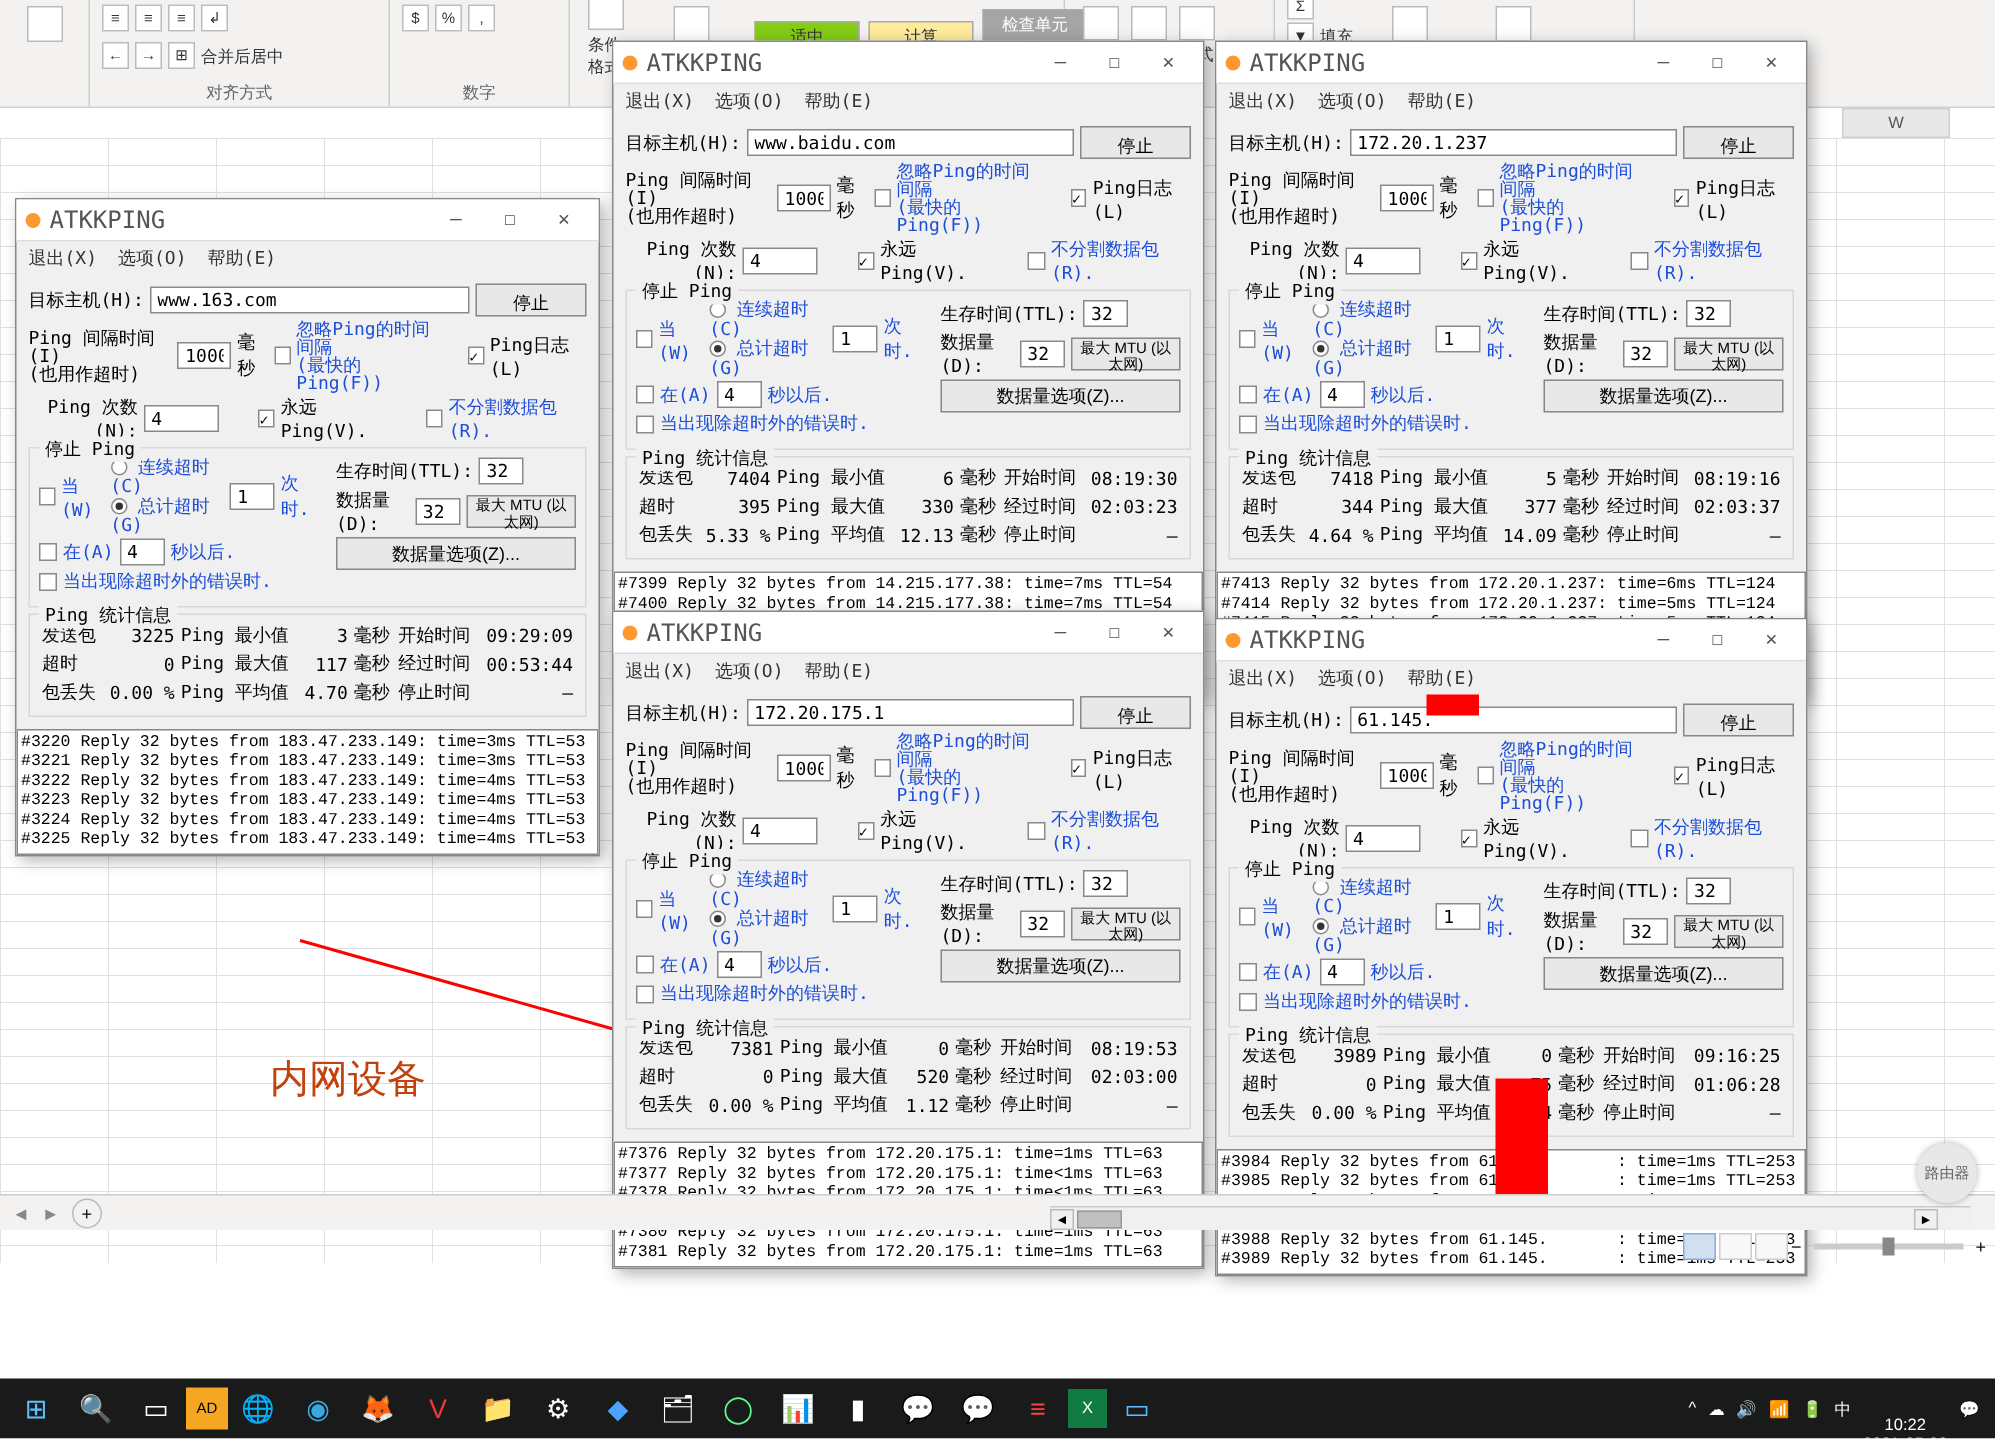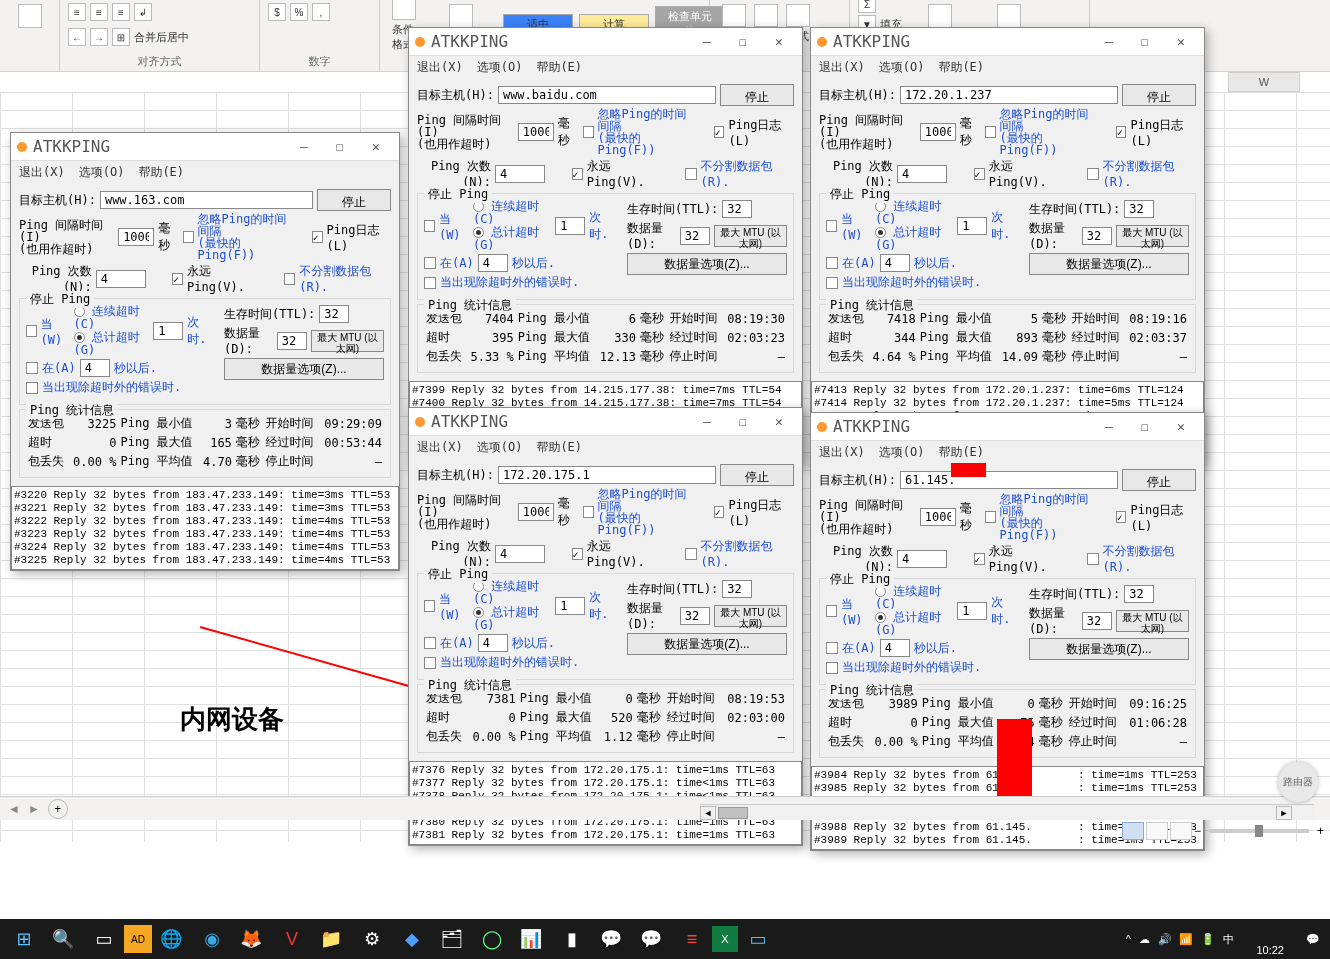--- a/index.html
+++ b/index.html
@@ -43,21 +43,21 @@
 }
 .ribbon-big {
   display: flex; flex-direction: column; align-items: center;
   padding: 2px 4px; font-size: 11px; gap: 2px;
 }
 .ribbon-big-icon { width: 24px; height: 24px; border: 1px solid #bbb; background: #fff; }
 .style-box {
   border: 1px solid #aaa; padding: 2px 12px; margin: 1px; font-size: 11px;
   min-width: 70px; text-align: center;
 }
-.style-good { background: #3b82f6; }
+.style-good { background: #84cc16; }
 .style-calc { background: #ffeb9c; }
 .style-check { background: #a5a5a5; color: #fff; }
 
 .sheet-area {
   position: relative;
   height: 770px;
   background: #fff;
 }
 .col-header {
   position: absolute;
@@ -139,24 +139,24 @@
 .stats td { padding: 1px 2px; font-size: 12px; }
 .stats .val { text-align: right; font-family: monospace; }
 .log {
   background: #fff; border: 1px solid #888;
   font-family: "Courier New", monospace; font-size: 11px;
   padding: 2px; white-space: pre; overflow: hidden;
   line-height: 13px;
 }
 .anno-text {
   position: absolute;
-  color: #000000;
+  color: #c2410c;
   font-size: 26px;
   font-family: "SimSun", sans-serif;
-  font-weight: bold;
+  font-weight: normal;
 }
 .redblock {
   position: absolute;
   background: red;
 }
 
 
 .sheet-footer {
   position: absolute; left: 0; right: 0; height: 24px;
   background: #f3f2f1; border-top: 1px solid #ccc;
@@ -414,21 +414,21 @@
           <td>Ping 最小值</td>
                   <td class="val stat-min">3</td>
                   <td>毫秒</td>
           <td>开始时间</td>
                   <td class="val stat-start">09:29:09</td>
         </tr>
         <tr>
           <td>超时</td>
                   <td class="val stat-timeout">0</td>
           <td>Ping 最大值</td>
-                  <td class="val stat-max">165</td>
+                  <td class="val stat-max">117</td>
                   <td>毫秒</td>
           <td>经过时间</td>
                   <td class="val stat-elapsed">00:53:44</td>
         </tr>
         <tr>
           <td>包丢失</td>
                   <td class="val stat-loss">0.00 %</td>
           <td>Ping 平均值</td>
                   <td class="val stat-avg">4.70</td>
                   <td>毫秒</td>
@@ -680,21 +680,21 @@
           <td>Ping 最小值</td>
                   <td class="val stat-min">5</td>
                   <td>毫秒</td>
           <td>开始时间</td>
                   <td class="val stat-start">08:19:16</td>
         </tr>
         <tr>
           <td>超时</td>
                   <td class="val stat-timeout">344</td>
           <td>Ping 最大值</td>
-                  <td class="val stat-max">893</td>
+                  <td class="val stat-max">377</td>
                   <td>毫秒</td>
           <td>经过时间</td>
                   <td class="val stat-elapsed">02:03:37</td>
         </tr>
         <tr>
           <td>包丢失</td>
                   <td class="val stat-loss">4.64 %</td>
           <td>Ping 平均值</td>
                   <td class="val stat-avg">14.09</td>
                   <td>毫秒</td>

